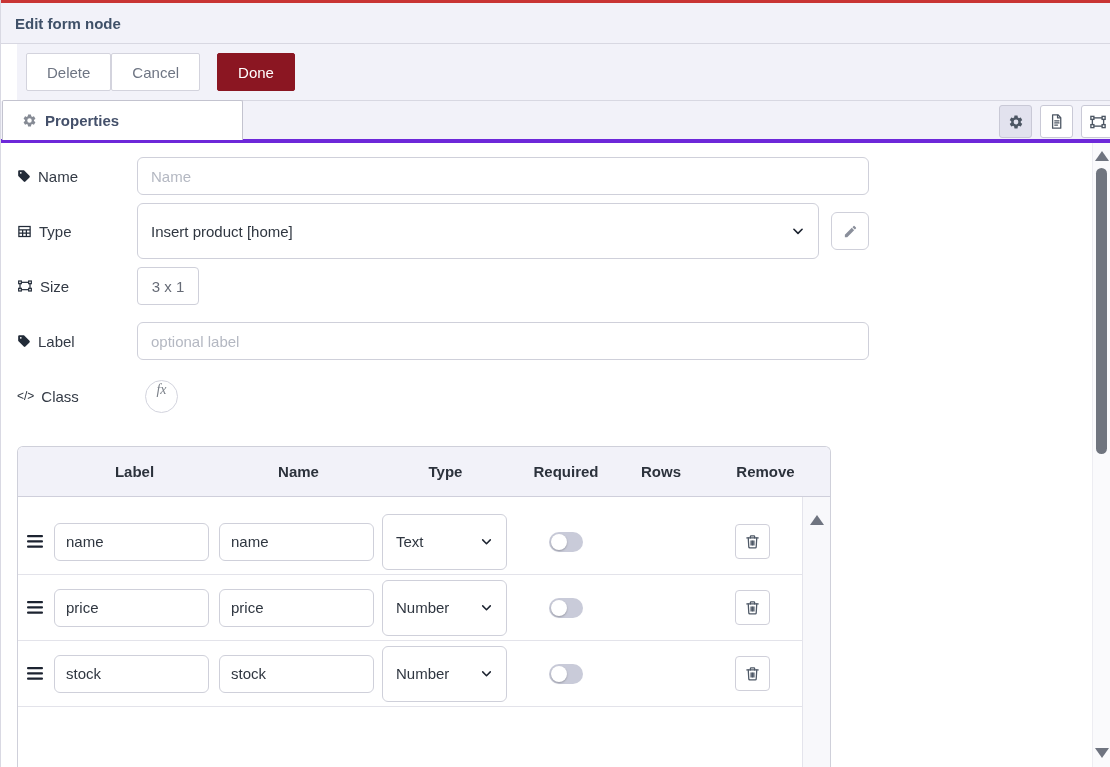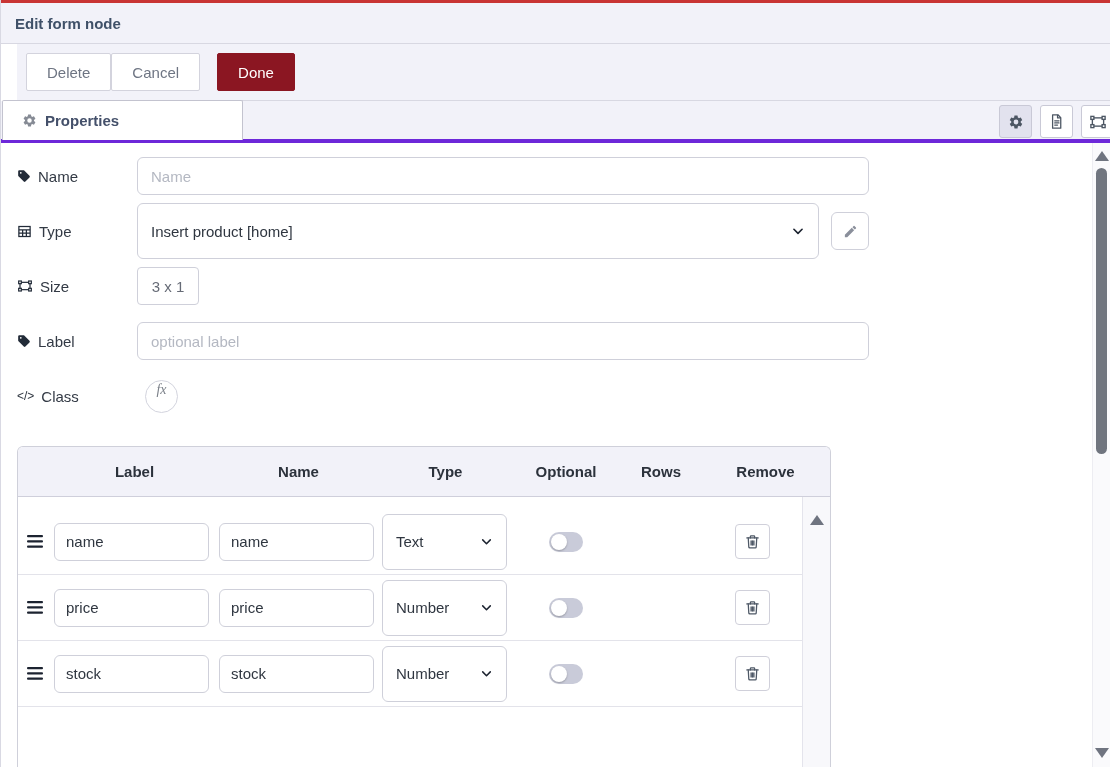--- a/index.html
+++ b/index.html
@@ -265,21 +265,21 @@
     </div>
 
     <div class="form-row top-align">
 
       <div class="fe-table">
         <div class="fe-header fe-cols">
           <div class="hcell"></div>
           <div class="hcell">Label</div>
           <div class="hcell">Name</div>
           <div class="hcell">Type</div>
-          <div class="hcell">Optional</div>
+          <div class="hcell">Required</div>
           <div class="hcell">Rows</div>
           <div class="hcell">Remove</div>
         </div>
 
         <div class="fe-body">
 
           <div class="fe-row fe-cols">
             <div class="grip">
               <span class="fi">
                 <svg width="16" height="15" viewBox="0 0 16 15" fill="#1c2330">

